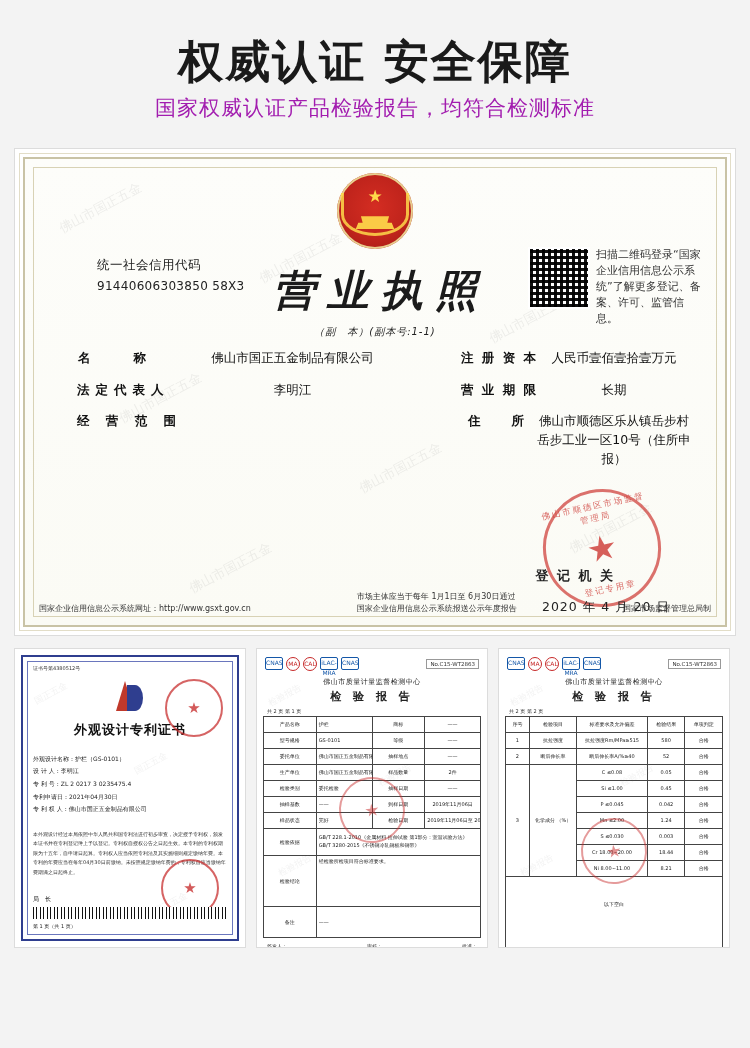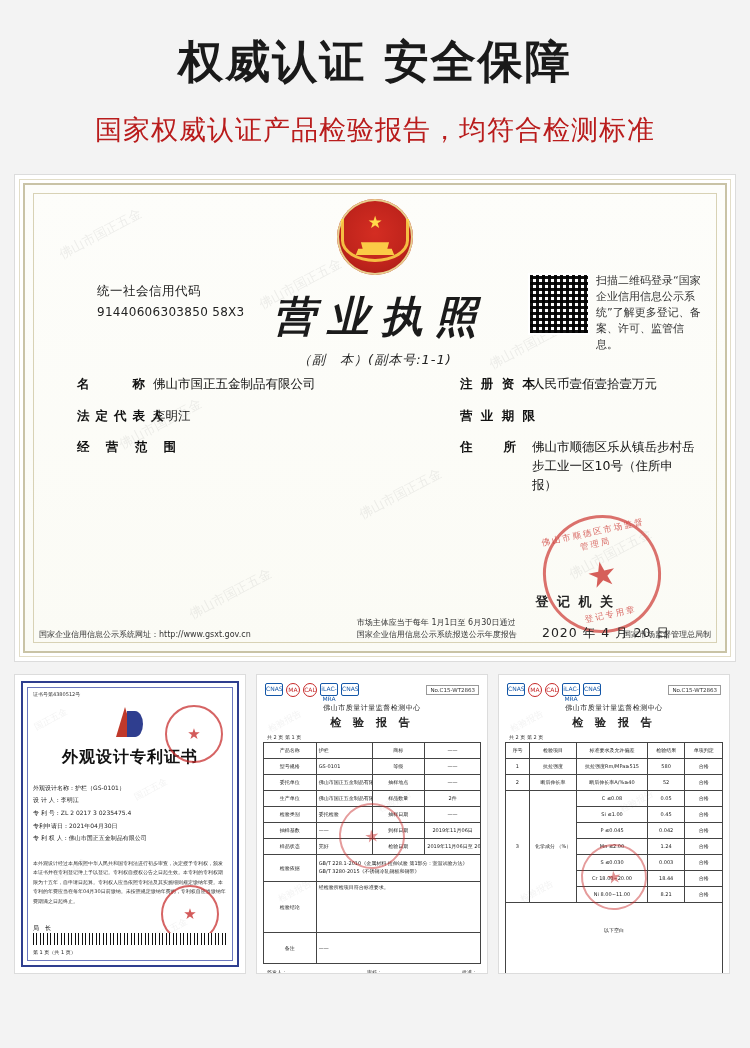--- a/index.html
+++ b/index.html
@@ -28,23 +28,23 @@
   }
   .hdr-title {
     font-size: 45px;
     font-weight: bold;
     letter-spacing: 2px;
     color: #1a1a1a;
     line-height: 1.15;
     font-family: "DejaVu Sans", "Liberation Sans", sans-serif;
   }
   .hdr-sub {
-    font-size: 27px;
-    color: #b91c1c;
-    margin-top: 24px;
+    font-size: 21px;
+    color: #a21caf;
+    margin-top: 6px;
     letter-spacing: 1px;
   }
   
   .cert-wrap {
     margin: 26px 14px 0 14px;
     background: #fff;
     border: 1px solid #dcdcdc;
     padding: 8px;
     box-sizing: border-box;
     position: relative;
@@ -108,21 +108,21 @@
     font-style: italic;
   }
   .cert-title .big {
     font-size: 42px;
     font-weight: bold;
     letter-spacing: 12px;
     color: #1b1b1b;
     text-indent: 12px;
   }
   .cert-title .sub {
-    font-size: 13px;
+    font-size: 10px;
     margin-top: 6px;
     color: #222;
     letter-spacing: 1px;
   }
   .credit-code {
     position: absolute;
     left: 72px;
     top: 96px;
     font-size: 12.5px;
     line-height: 1.6;
@@ -151,24 +151,25 @@
     line-height: 1.45;
     color: #333;
   }
   .fields {
     position: absolute;
     left: 0; right: 0;
     top: 190px;
     padding: 0 30px 0 52px;
     box-sizing: border-box;
     display: flex;
-    gap: 28px;
+    gap: 10px;
+    text-align: center;
   }
   .col-left { width: 355px; }
-  .col-right { flex: 1; }
+  .col-right { flex: 1; margin-left: 19px; }
   .frow {
     display: flex;
     margin-bottom: 13px;
     font-size: 12.5px;
     line-height: 1.5;
   }
   .flabel {
     flex: 0 0 auto;
     font-weight: bold;
     color: #111;
@@ -308,21 +309,21 @@
     border-bottom: 30px solid #c0392b;
   }
   .patent-logo .p2 {
     position: absolute; left: 17px; top: 4px;
     width: 16px; height: 26px;
     background: #2f3e8f;
     border-radius: 0 60% 60% 0;
   }
   .patent-title {
     text-align: center;
-    font-size: 16px;
+    font-size: 13px;
     font-weight: bold;
     letter-spacing: 1px;
     margin-top: 6px;
     color: #111;
   }
   .patent-lines {
     margin-top: 14px;
     font-size: 6px;
     line-height: 2.1;
     color: #222;
@@ -517,20 +518,21 @@
             <div class="flabel">经 营 范 围</div>
           </div>
         </div>
         <div class="col-right">
           <div class="frow">
             <div class="flabel">注 册 资 本</div>
             <div class="fvalue">人民币壹佰壹拾壹万元</div>
           </div>
           <div class="frow">
             <div class="flabel">营 业 期 限</div>
+            <div class="fvalue">长期</div>
           </div>
           <div class="frow">
             <div class="flabel">住　　所</div>
             <div class="fvalue">佛山市顺德区乐从镇岳步村岳步工业一区10号（住所申报）</div>
           </div>
         </div>
       </div>
 
       <div class="seal">
         <div class="stext">佛山市顺德区市场监督管理局</div>

